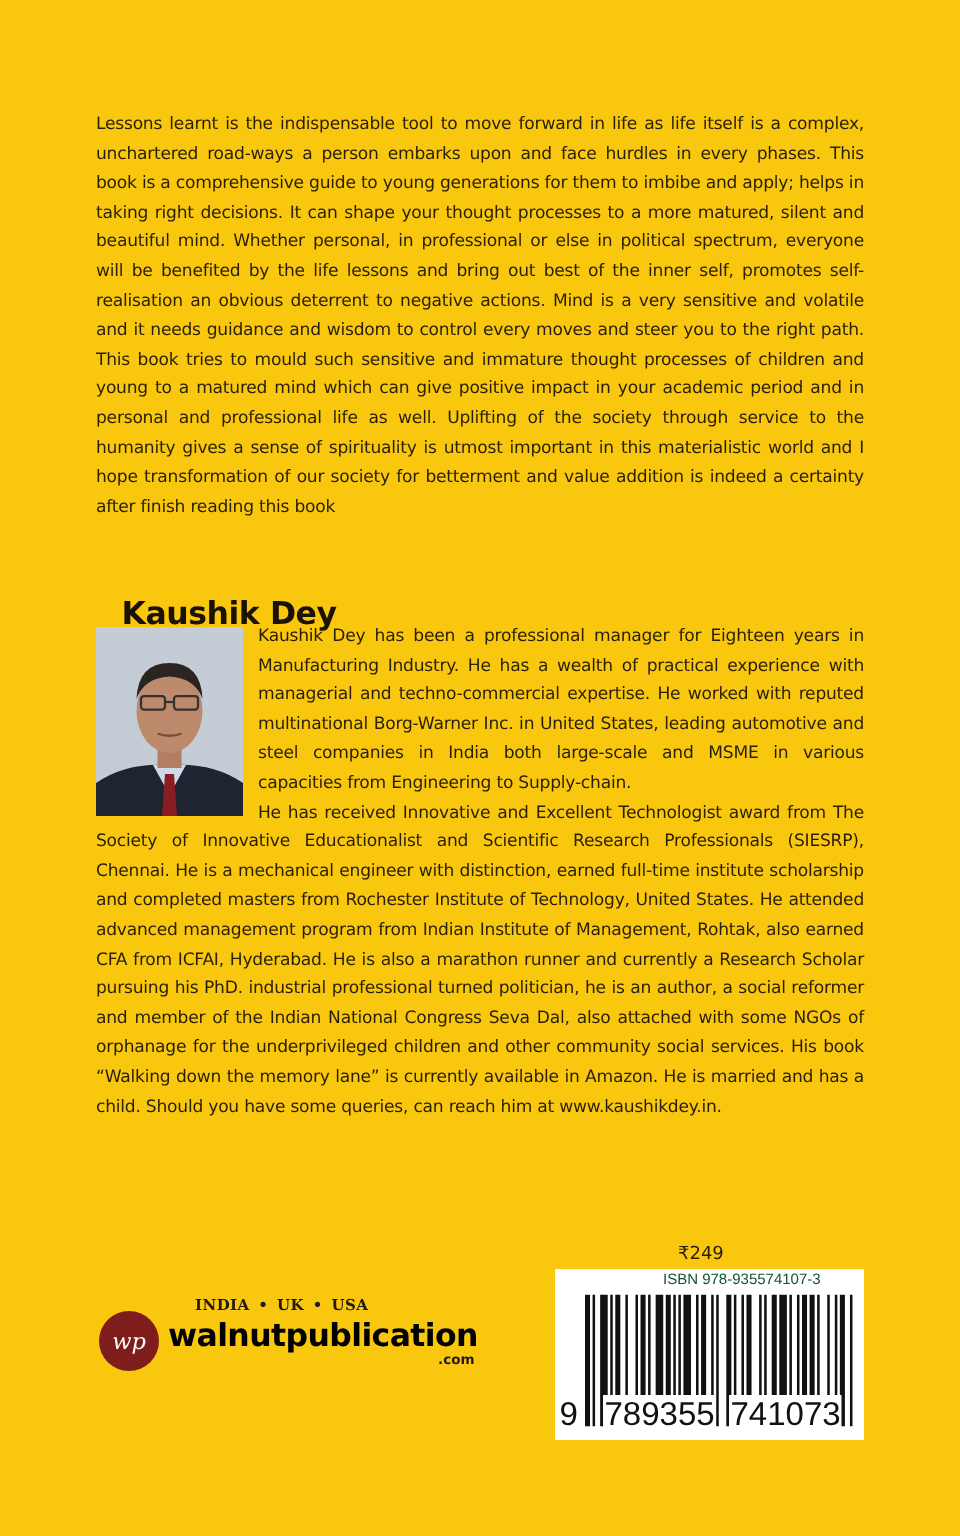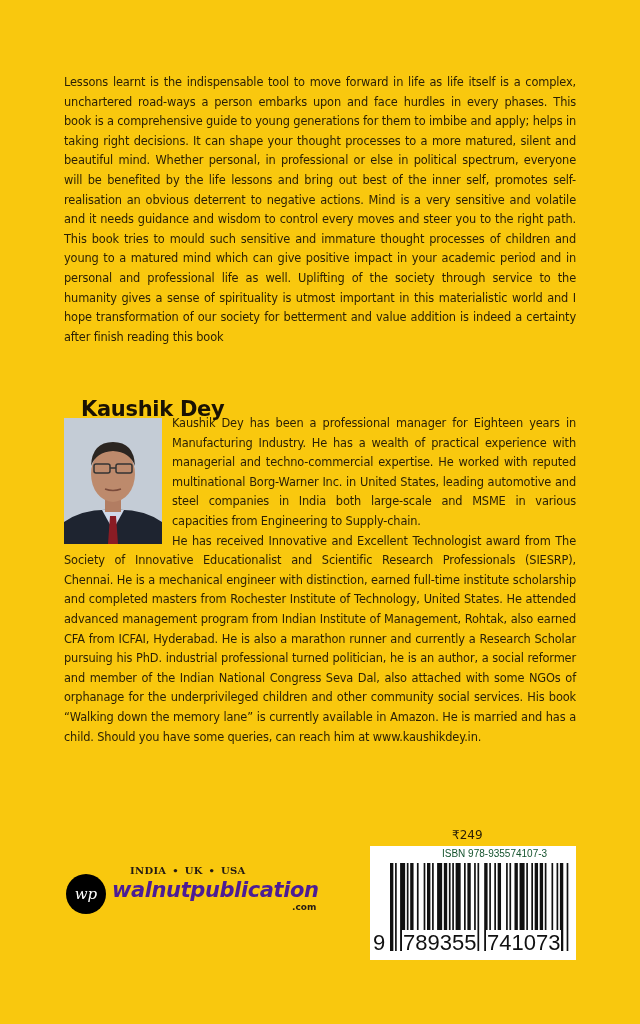--- a/index.html
+++ b/index.html
@@ -86,35 +86,34 @@
       font-size: 22px;
       color: #111;
       background: transparent;
     }
     .bar-digits span { position: absolute; background: #fff; padding: 0 1px; }
     .logo {
       position: absolute;
       left: 66px; top: 874px;
       width: 40px; height: 40px;
       border-radius: 50%;
-      background: #000000;
+      background: #7f1d1d;
       display: flex; align-items: center; justify-content: center;
       color: #fff;
       font-family: "DejaVu Serif", serif;
       font-style: italic;
       font-size: 15px;
     }
     .pub-name {
       position: absolute;
       left: 112px; top: 878px;
       font-size: 21px;
       font-weight: bold;
-      color: #4c1d95;
+      color: #000000;
       letter-spacing: -0.4px;
-      font-style: italic;
     }
     .pub-domain {
       position: absolute;
       left: 292px; top: 902px;
       font-size: 9px;
       font-weight: bold;
       color: #231a14;
     }
     .pub-countries {
       position: absolute;

